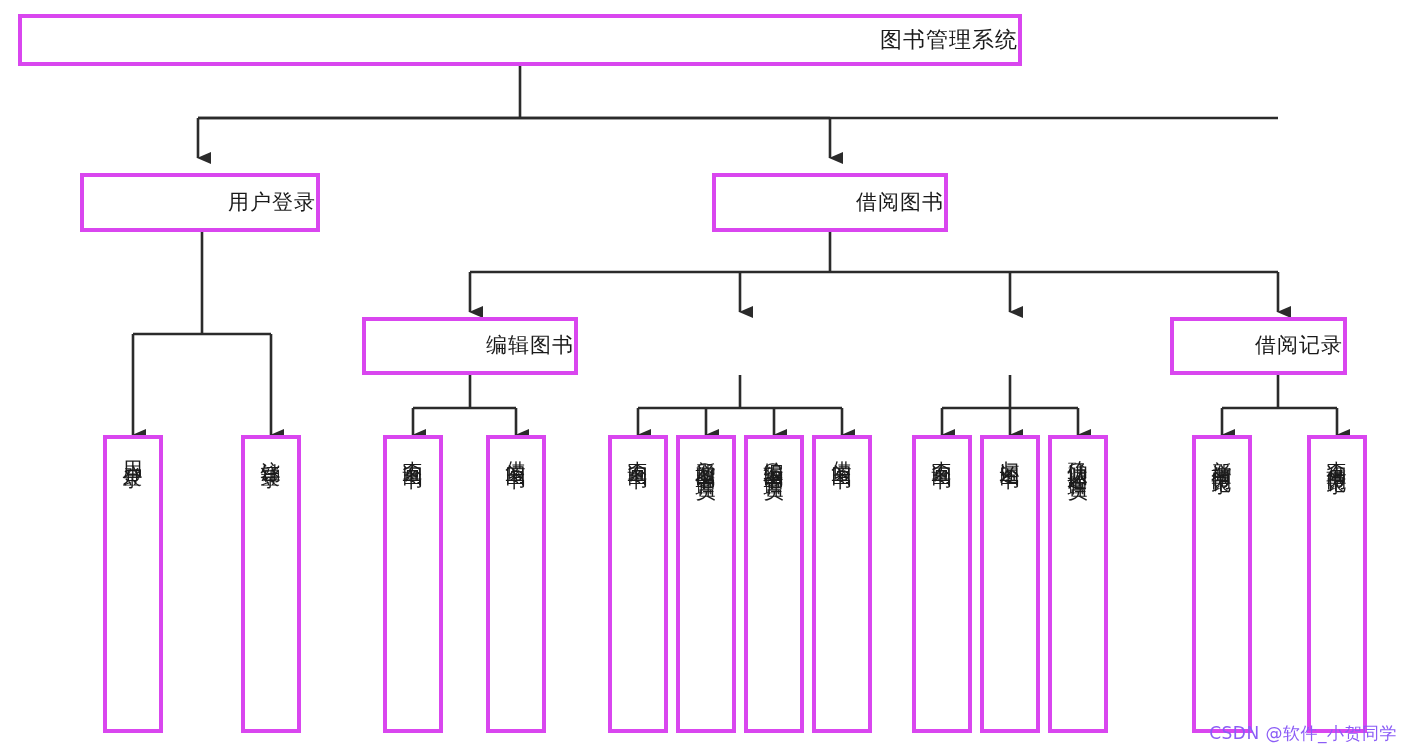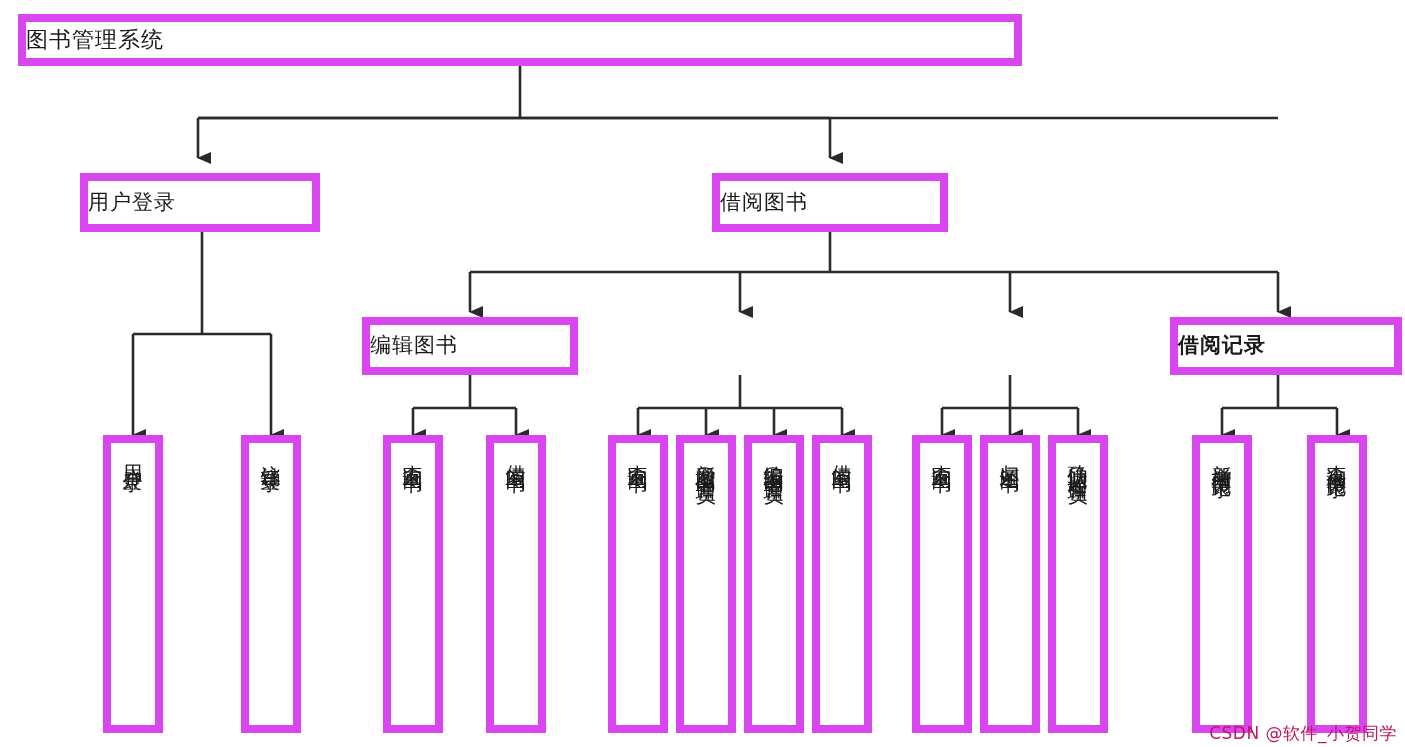--- a/index.html
+++ b/index.html
@@ -6,22 +6,22 @@
   body{
     width:1405px;height:747px;overflow:hidden;
     font-family:"DejaVu Sans","Liberation Sans",sans-serif;
   }
   #stage{position:relative;width:1405px;height:747px;background:#fff;}
   svg#wires{position:absolute;left:0;top:0;width:1405px;height:747px;}
   .node{
     position:absolute;
     box-sizing:border-box;
     background:#ffffff;
-    border:8px solid #d946ef;
-    display:flex;align-items:center;justify-content:flex-start;
+    border:4px solid #d946ef;
+    display:flex;align-items:center;justify-content:flex-end;
     color:#1a1a1a;
   }
   .node.horiz{
     font-size:21px;
     letter-spacing:1px;
     line-height:1.2;
   }
   .node.root{font-size:22px;}
   .node.vert{
     font-size:20px;
@@ -34,21 +34,21 @@
     letter-spacing:3px;
     line-height:1;
     white-space:nowrap;
     display:block;
     margin:0 auto;
   }
   #watermark{
     position:absolute;
     right:8px;bottom:2px;
     font-size:17px;
-    color:#be185d;
+    color:#8b5cf6;
     letter-spacing:0.5px;
     white-space:nowrap;
     pointer-events:none;
   }
 </style>
 </head>
 <body>
 
 <div id="stage">
 
@@ -111,21 +111,21 @@
   <div class="node horiz" style="left:80px;top:173px;width:240px;height:59px;">
     <span>用户登录</span>
   </div>
   <div class="node horiz" style="left:712px;top:173px;width:236px;height:59px;">
     <span>借阅图书</span>
   </div>
 
   <div class="node horiz" style="left:362px;top:317px;width:216px;height:58px;">
     <span>编辑图书</span>
   </div>
-  <div class="node horiz" style="left:1170px;top:317px;width:232px;height:58px;font-weight:bold;">
+  <div class="node horiz" style="left:1170px;top:317px;width:177px;height:58px;">
     <span>借阅记录</span>
   </div>
 
   <div class="node vert" style="left:103px;top:435px;width:60px;height:298px;">
     <span class="vtext">用户登录</span>
   </div>
   <div class="node vert" style="left:241px;top:435px;width:60px;height:298px;">
     <span class="vtext">注销登录</span>
   </div>
 

